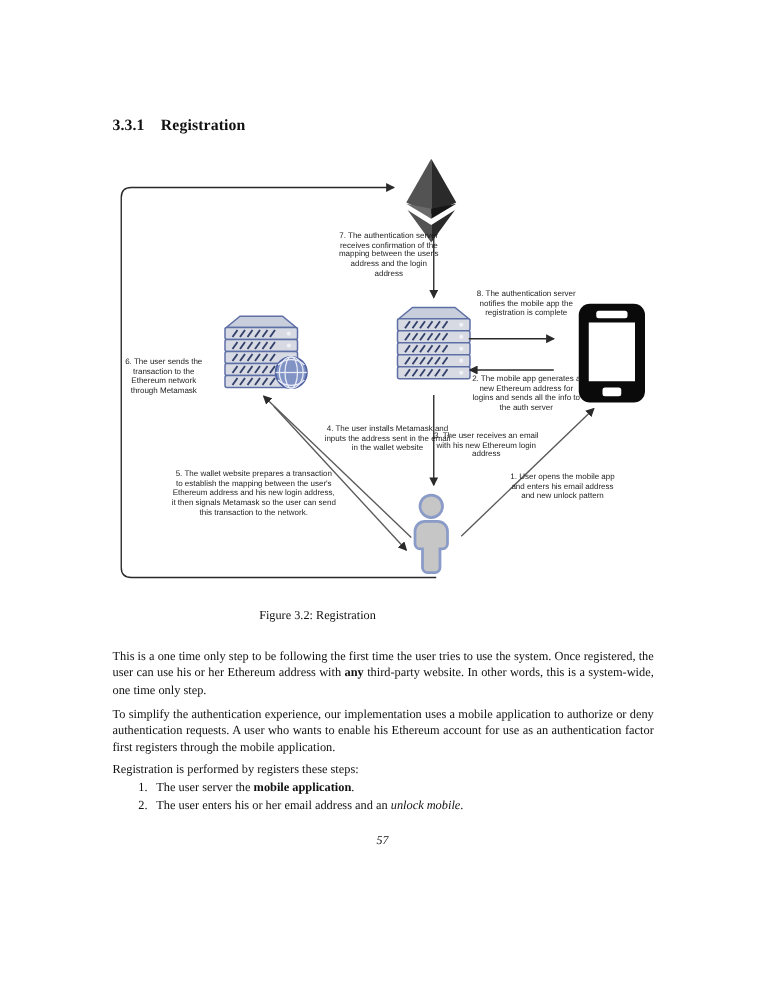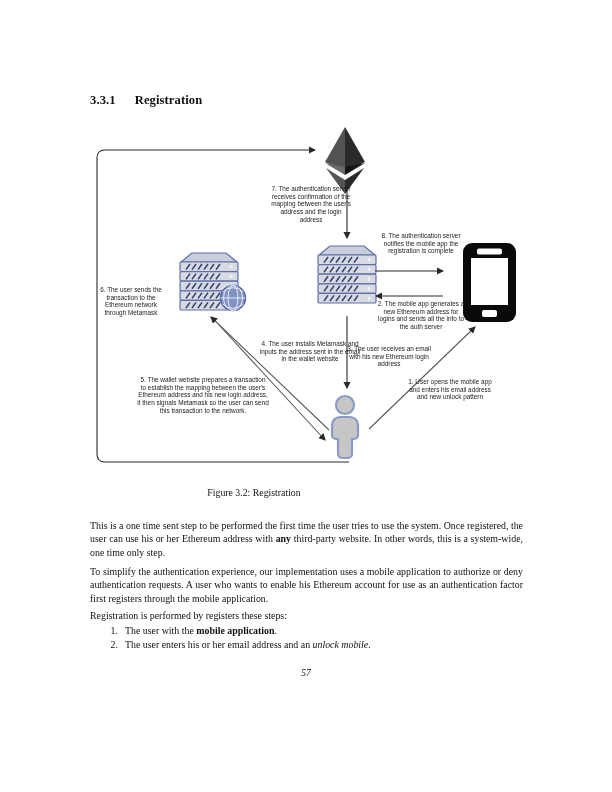--- a/index.html
+++ b/index.html
@@ -5,21 +5,21 @@
   html,body { margin:0; padding:0; background:#888; }
   .page {
     position:relative; width:612px; height:792px; margin:0 auto;
     background:#ffffff; overflow:hidden;
     font-family:"Liberation Serif", serif; color:#111;
   }
   .heading {
     position:absolute; left:90px; top:93px;
     font-size:12.6px; font-weight:bold; letter-spacing:.1px;
   }
-  .heading .hnum { display:inline-block; margin-right:19px; }
+  .heading .hnum { display:inline-block; margin-right:13px; }
 
   
   .fig-area { position:absolute; left:85px; top:125px; width:445px; height:355px; }
   .fig-svg { position:absolute; left:0; top:0; }
   .fig-label {
     position:absolute; font-family:"Liberation Sans", sans-serif;
     font-size:6.4px; line-height:7.7px; text-align:center; color:#1c1c1c;
   }
   .lbl7 { left:186px; top:60px;  width:80px; }
   .lbl8 { left:294px; top:107px; width:84px; }
@@ -141,30 +141,30 @@
     <div class="fig-label lbl2">2. The mobile app generates a new Ethereum address for logins and sends all the info to the auth server</div>
     <div class="fig-label lbl6">6. The user sends the transaction to the Ethereum network through Metamask</div>
     <div class="fig-label lbl4">4. The user installs Metamask and inputs the address sent in the email in the wallet website</div>
     <div class="fig-label lbl3">3. The user receives an email with his new Ethereum login address</div>
     <div class="fig-label lbl5">5. The wallet website prepares a transaction to establish the mapping between the user's Ethereum address and his new login address, it then signals Metamask so the user can send this transaction to the network.</div>
     <div class="fig-label lbl1">1. User opens the mobile app and enters his email address and new unlock pattern</div>
   </div>
 
   <div class="caption">Figure 3.2: Registration</div>
 
-  <div class="para p1"><span>This is a one time sent step to be performed the first time the user tries to use the system. Once registered, the user can use his or her Ethereum address with </span><b>any</b><span> third-party website. In other words, this is a system-wide, one time only step.</span></div>
+  <div class="para p1"><span>This is a one time only step to be following the first time the user tries to use the system. Once registered, the user can use his or her Ethereum address with </span><b>any</b><span> third-party website. In other words, this is a system-wide, one time only step.</span></div>
 
   <div class="para p2">To simplify the authentication experience, our implementation uses a mobile application to authorize or deny authentication requests. A user who wants to enable his Ethereum account for use as an authentication factor first registers through the mobile application.</div>
 
   <div class="para p3">Registration is performed by registers these steps:</div>
 
   <div class="steps">
     <div class="step-row">
       <span class="step-num">1.</span>
-      <span class="step-txt"><span>The user with the </span><b>mobile application</b><span>.</span></span>
+      <span class="step-txt"><span>The user server the </span><b>mobile application</b><span>.</span></span>
     </div>
     <div class="step-row">
       <span class="step-num">2.</span>
       <span class="step-txt"><span>The user enters his or her email address and an </span><i>unlock mobile</i><span>.</span></span>
     </div>
   </div>
 
   <div class="pageno">57</div>
 </div>
 

